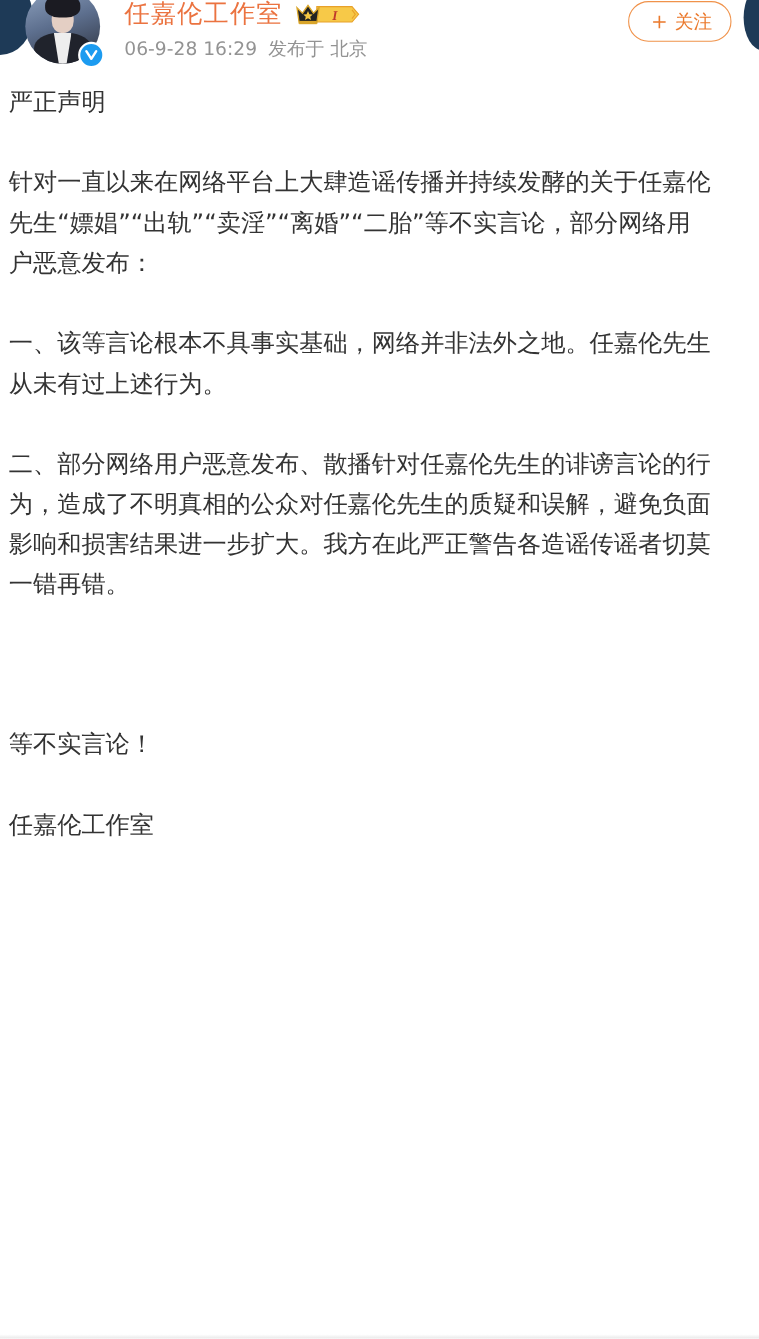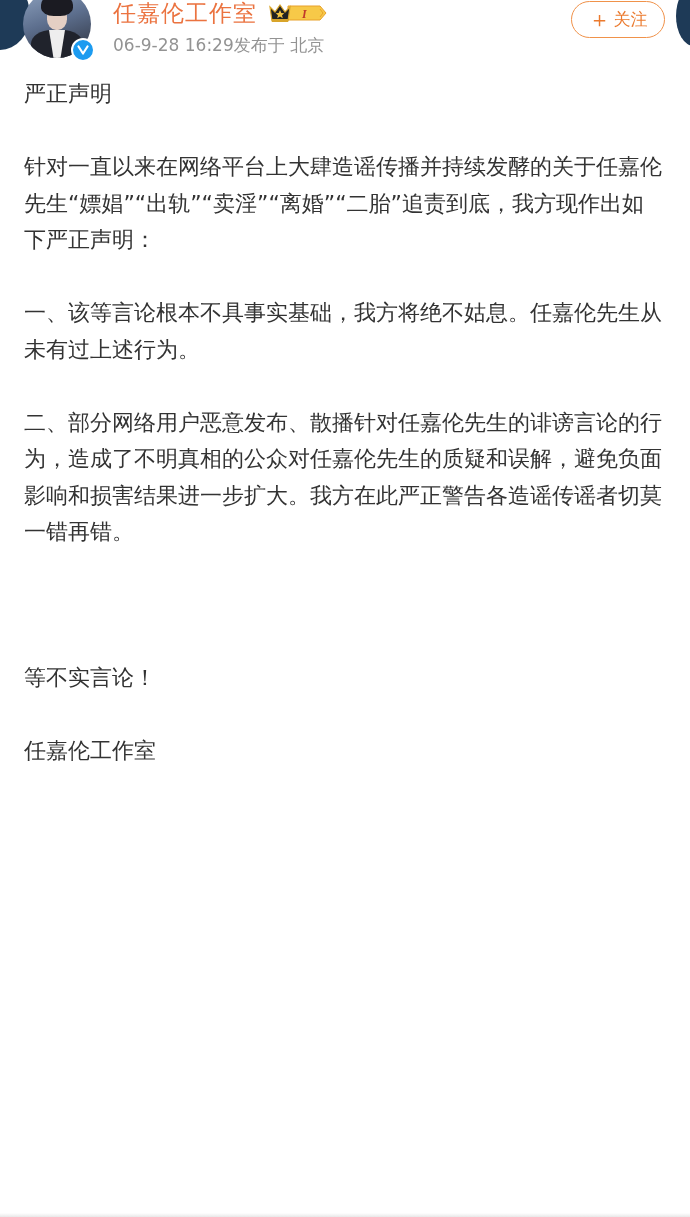--- a/index.html
+++ b/index.html
@@ -34,30 +34,30 @@
     }
     .user-name {
       position: absolute; left: 113px; top: -2px;
       font-size: 23px; color: #eb7340; letter-spacing: 1px; line-height: 30px;
     }
     .vip-badge { position: absolute; left: 268px; top: 2px; width: 60px; height: 22px; }
     .meta {
       position: absolute; left: 113px; top: 34px; font-size: 17px;
       color: #939393; line-height: 22px; white-space: pre;
     }
-    .meta .loc { }
+    .meta .loc { margin-left: 10px; }
     .follow-btn {
       position: absolute; left: 571px; top: 1px; width: 94px; height: 37px;
       border: 1px solid #f0924a; border-radius: 19px; background: #fff;
       color: #eb7a2e; font-size: 17px; display: flex; align-items: center;
       justify-content: center; box-sizing: border-box; cursor: pointer;
     }
     .follow-btn .plus { font-size: 22px; margin-right: 3px; line-height: 1; }
     .content {
-      position: absolute; left: 24px; top: 76px; width: 640px;
+      position: absolute; left: 8px; top: 76px; width: 640px;
       font-size: 22px; line-height: 36.5px; color: #333333;
     }
     .content p { margin: 0; }
     .content .gap { height: 36.5px; }
     .bottom-fade {
       position: absolute; left: 0; bottom: 0; width: 690px; height: 4px;
       background: linear-gradient(#ffffff, #e8e8e8);
     }
   </style>
 </head>
@@ -94,23 +94,23 @@
 
   <div class="follow-btn">
     <span class="plus">＋</span>
     <span>关注</span>
   </div>
 </div>
 
 <div class="content">
   <p>严正声明</p>
   <div class="gap"></div>
-  <p>针对一直以来在网络平台上大肆造谣传播并持续发酵的关于任嘉伦先生“嫖娼”“出轨”“卖淫”“离婚”“二胎”追责到底，我方现作出如下严正声明：</p>
+  <p>针对一直以来在网络平台上大肆造谣传播并持续发酵的关于任嘉伦先生“嫖娼”“出轨”“卖淫”“离婚”“二胎”等不实言论，部分网络用户恶意发布：</p>
   <div class="gap"></div>
-  <p>一、该等言论根本不具事实基础，我方将绝不姑息。任嘉伦先生从未有过上述行为。</p>
+  <p>一、该等言论根本不具事实基础，网络并非法外之地。任嘉伦先生从未有过上述行为。</p>
   <div class="gap"></div>
   <p>二、部分网络用户恶意发布、散播针对任嘉伦先生的诽谤言论的行为，造成了不明真相的公众对任嘉伦先生的质疑和误解，避免负面影响和损害结果进一步扩大。我方在此严正警告各造谣传谣者切莫一错再错。</p>
   <div class="gap"></div>
   <div class="gap"></div>
   <div class="gap"></div>
   <p>等不实言论！</p>
   <div class="gap"></div>
   <p>任嘉伦工作室</p>
 </div>
 

